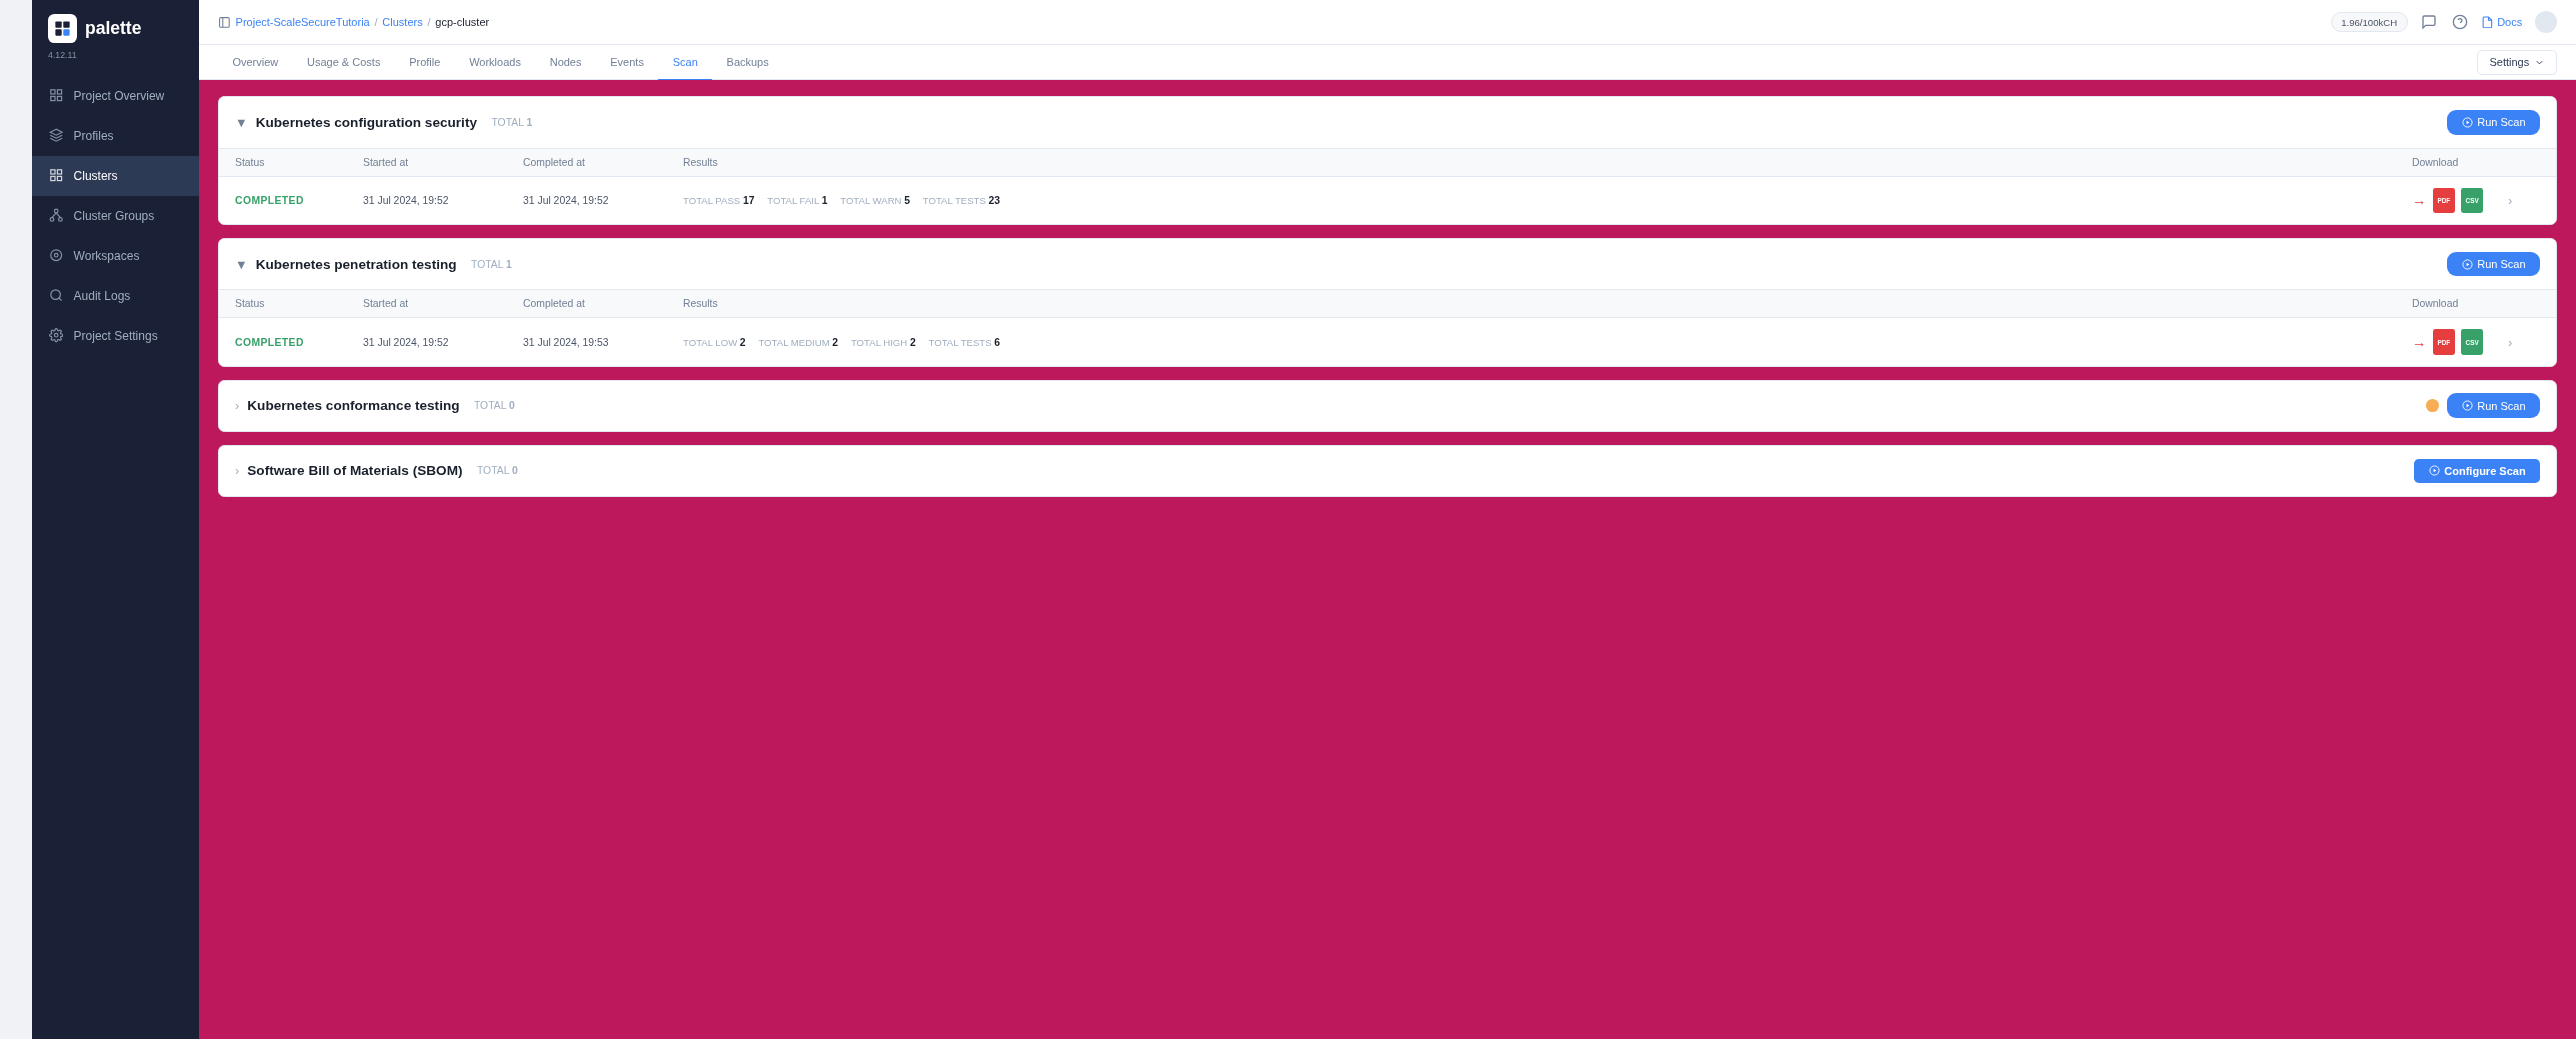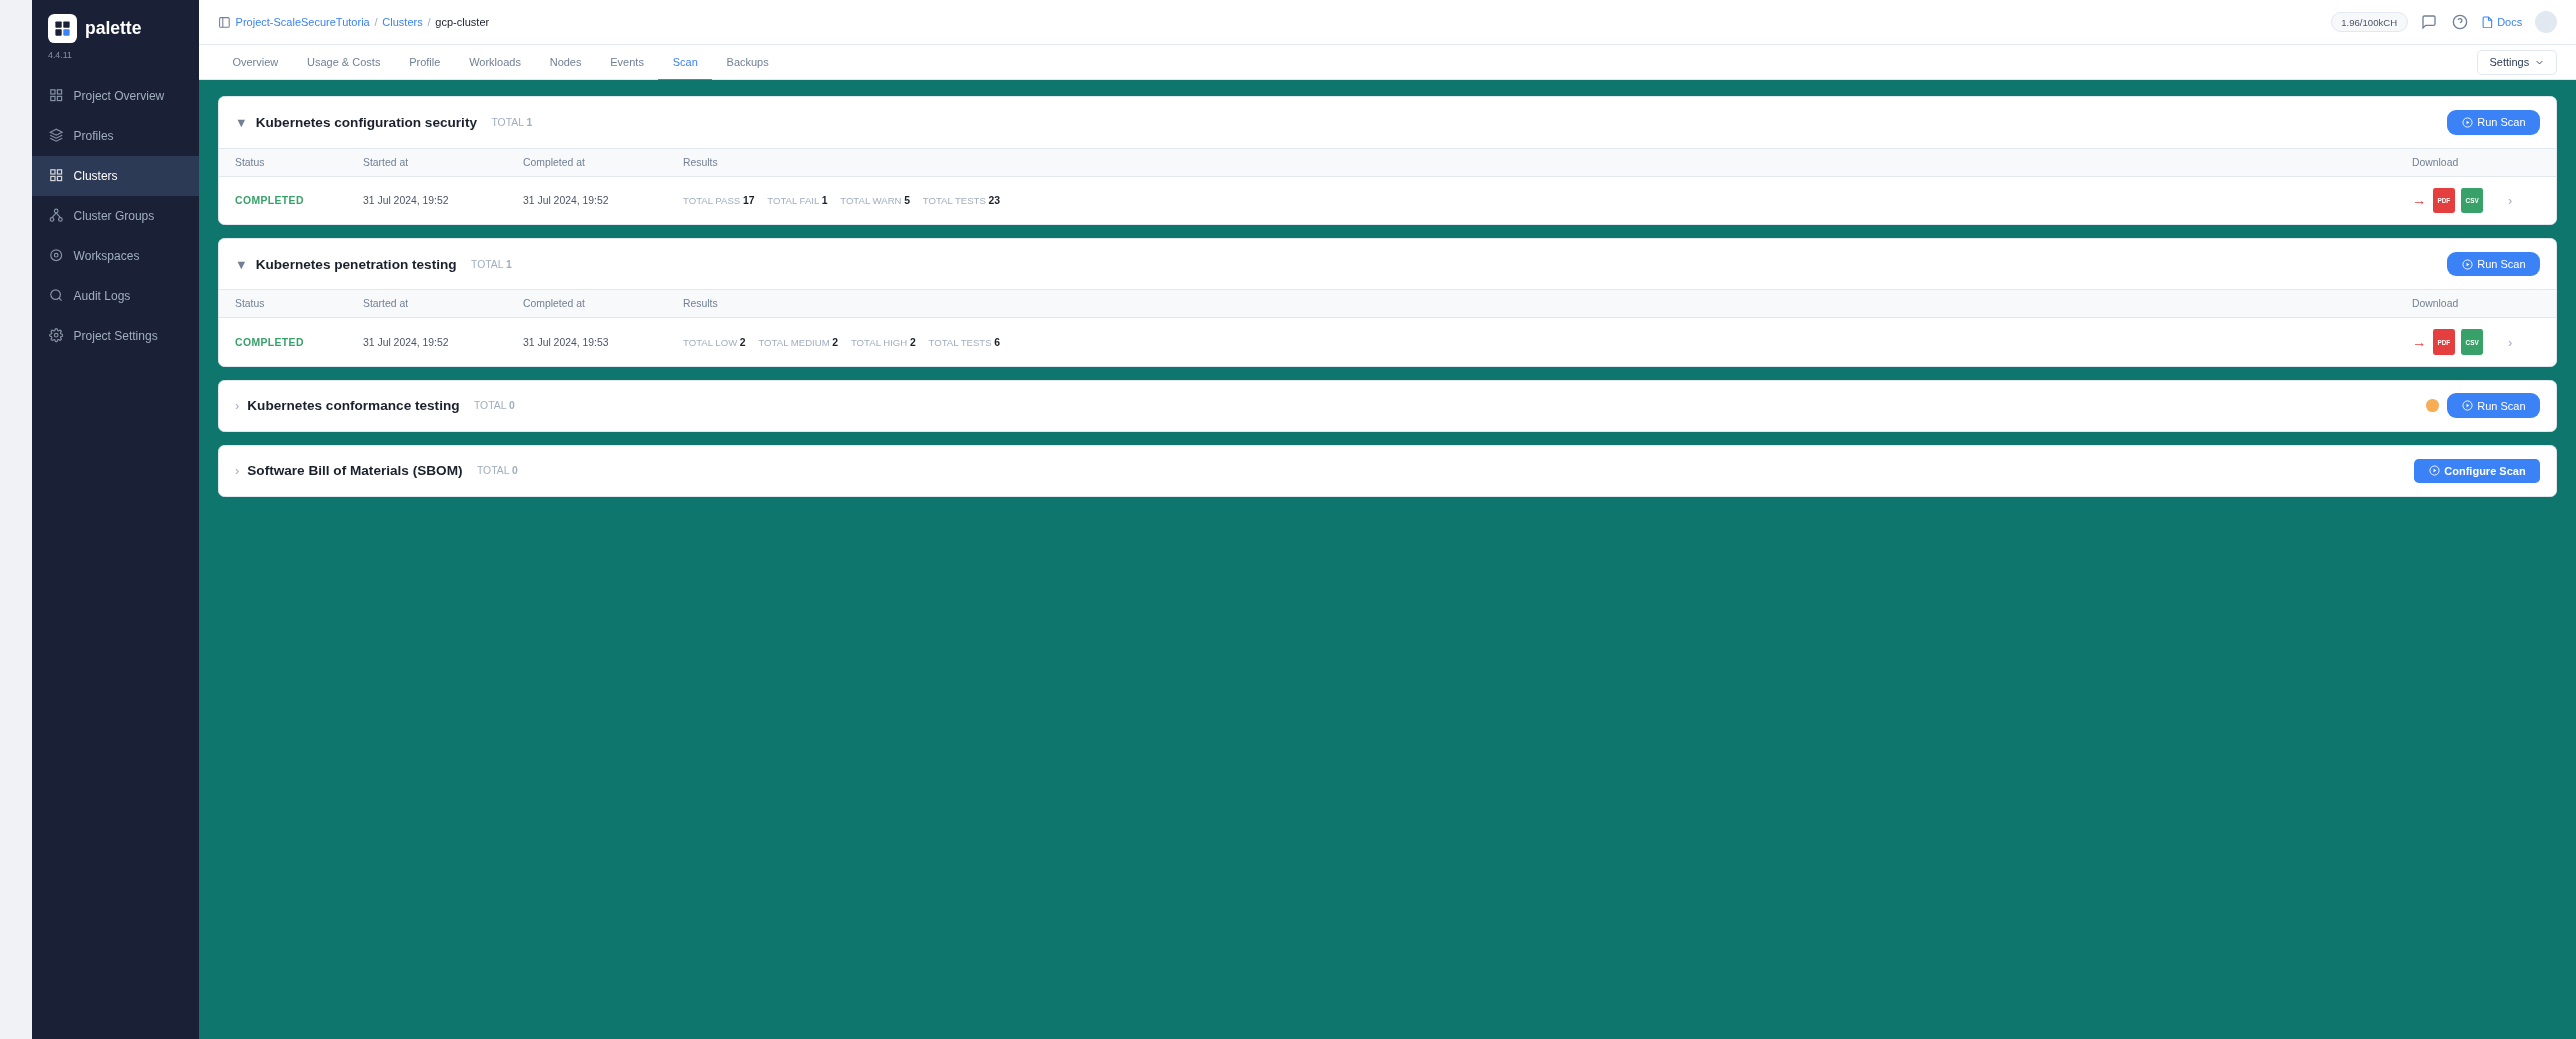--- a/index.html
+++ b/index.html
@@ -44,21 +44,21 @@
     }
     .nav-item.active { background: #2d3a55; color: #fff; }
     .nav-icon { width: 16px; height: 16px; display: flex; align-items: center; justify-content: center; opacity: 0.8; }
 
     
     .main {
       flex: 1;
       display: flex;
       flex-direction: column;
       overflow: hidden;
-      background: #0f766e;
+      background: #be185d;
     }
 
     
     .topbar {
       background: #fff;
       border-bottom: 0.8px solid #e2e8f0;
       padding: 0 19px;
       display: flex;
       align-items: center;
       height: 45px;
@@ -213,21 +213,21 @@
     <div class="logo-icon">
       <svg viewBox="0 0 24 24" fill="none" xmlns="http://www.w3.org/2000/svg">
         <rect x="3" y="3" width="8" height="8" rx="1" fill="#1a2035"></rect>
         <rect x="13" y="3" width="8" height="8" rx="1" fill="#1a2035"></rect>
         <rect x="3" y="13" width="8" height="8" rx="1" fill="#1a2035"></rect>
         <rect x="13" y="13" width="8" height="8" rx="1" fill="#3b82f6"></rect>
       </svg>
     </div>
     <span class="logo-text">palette</span>
   </div>
-  <div class="version-text">4.4.11</div>
+  <div class="version-text">4.12.11</div>
   <div class="sidebar-nav">
 
     <div class="nav-item">
       <span class="nav-icon">
         <svg width="14.4" height="14.4" fill="none" stroke="currentColor" stroke-width="2" viewBox="0 0 24 24">
             <rect x="3" y="3" width="7" height="7"></rect>
             <rect x="14" y="3" width="7" height="7"></rect>
             <rect x="3" y="14" width="7" height="7"></rect>
             <rect x="14" y="14" width="7" height="7"></rect>
           </svg>

